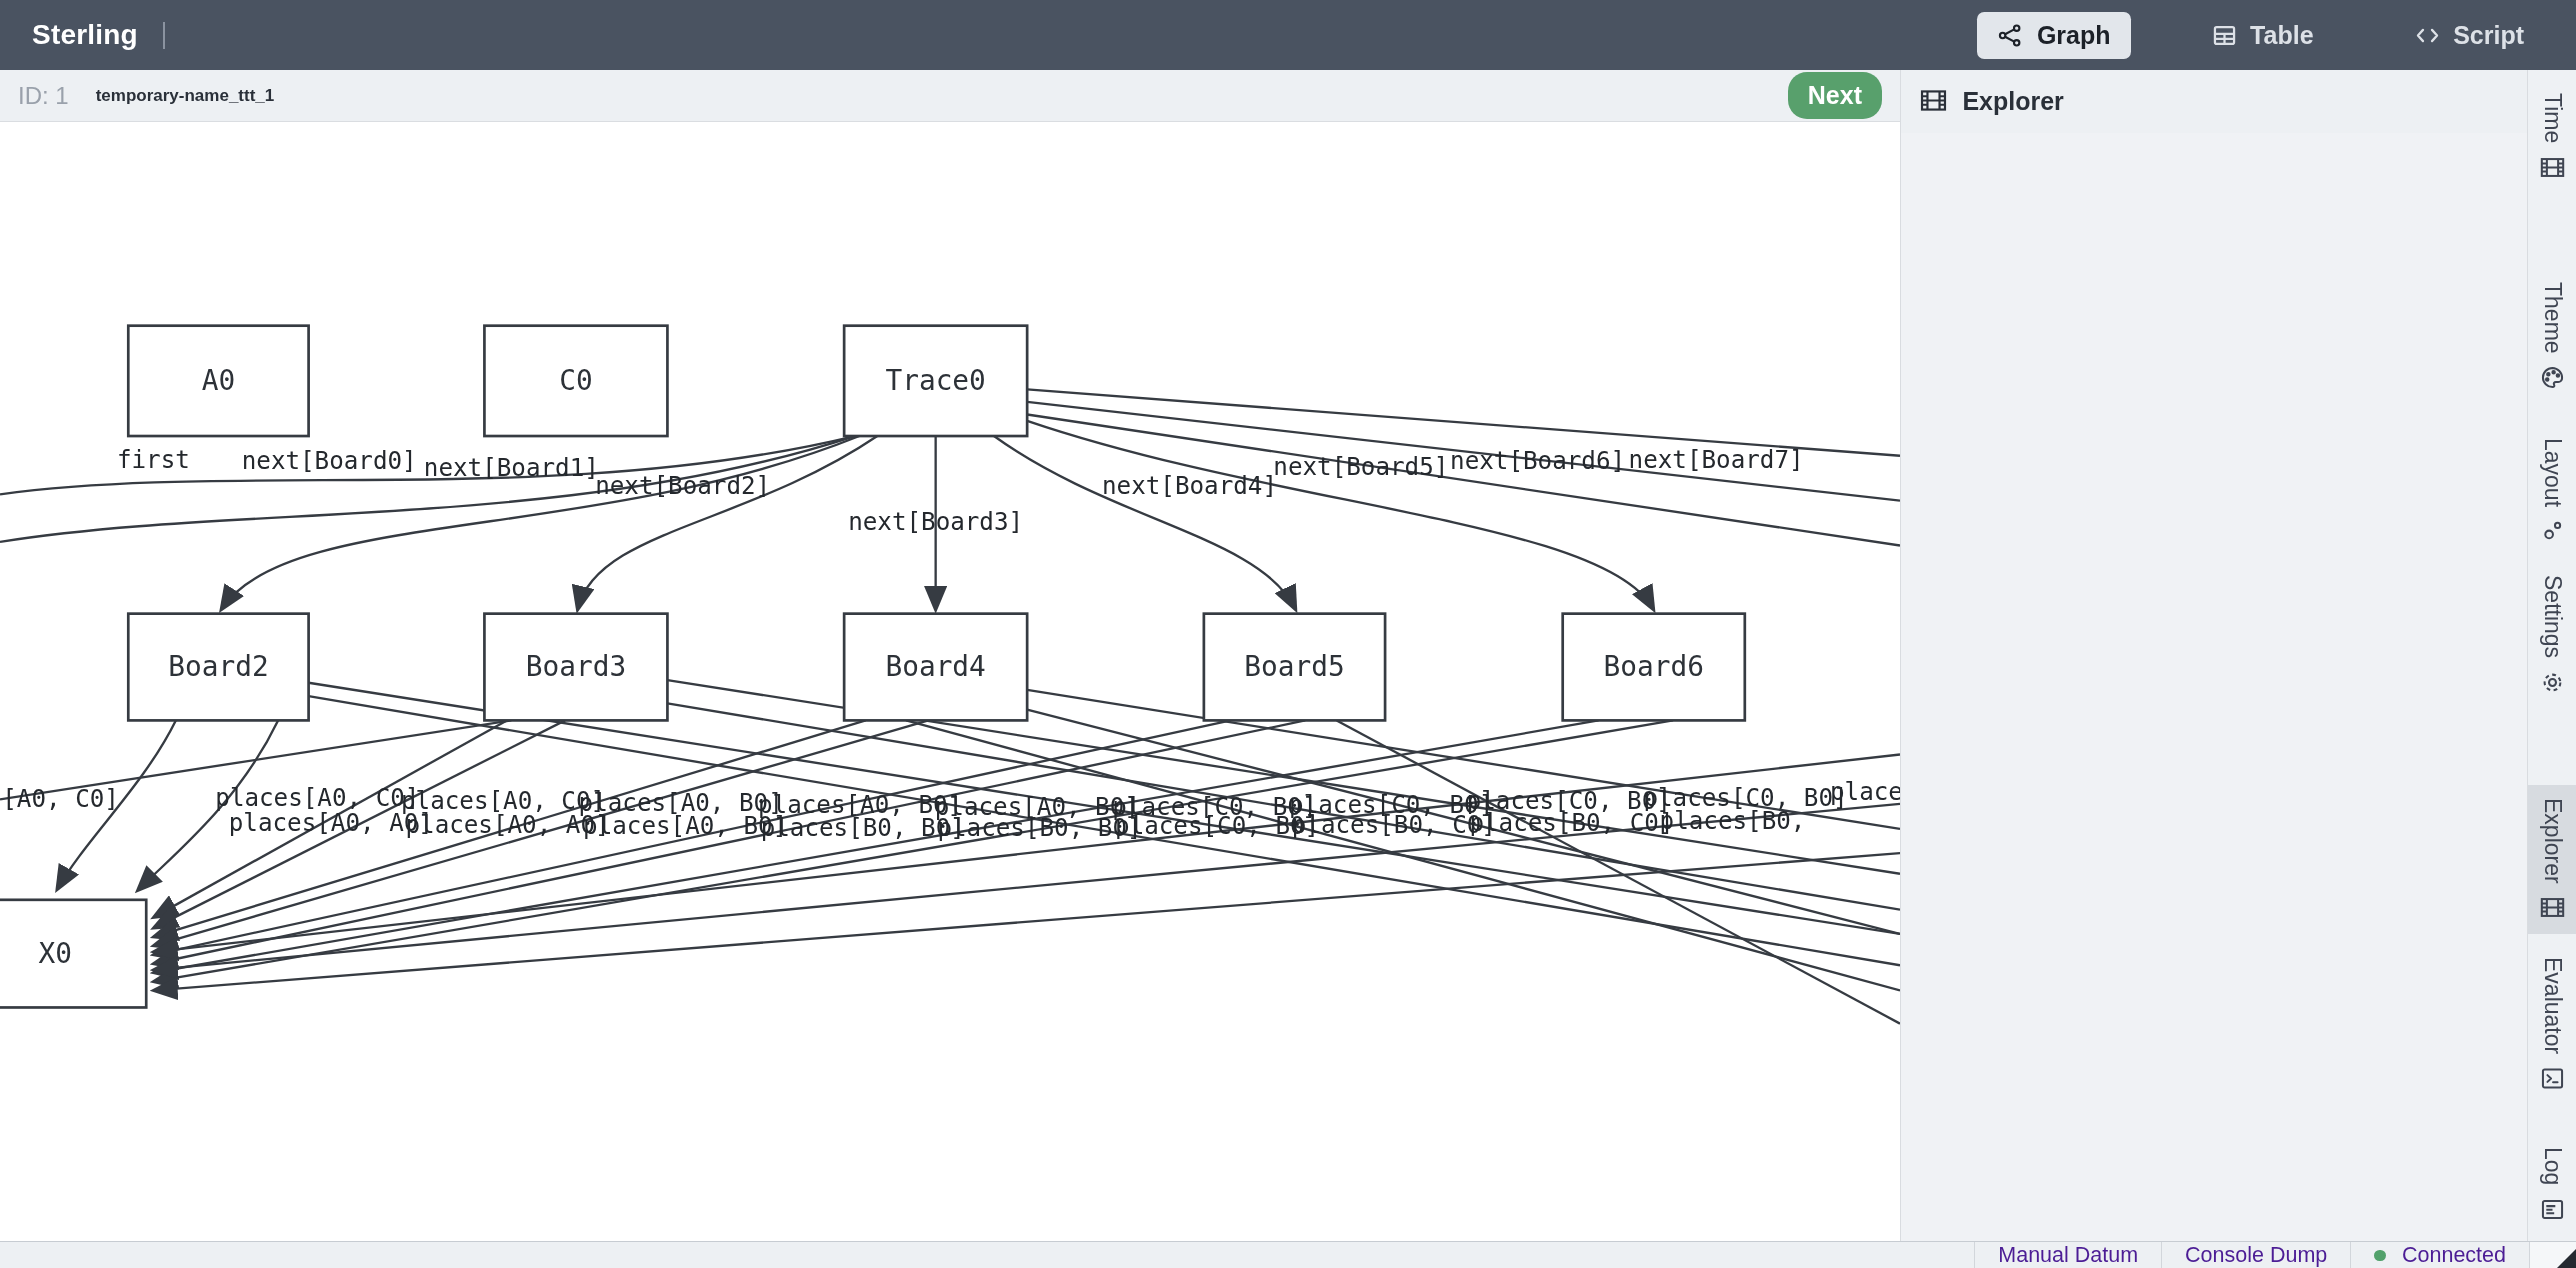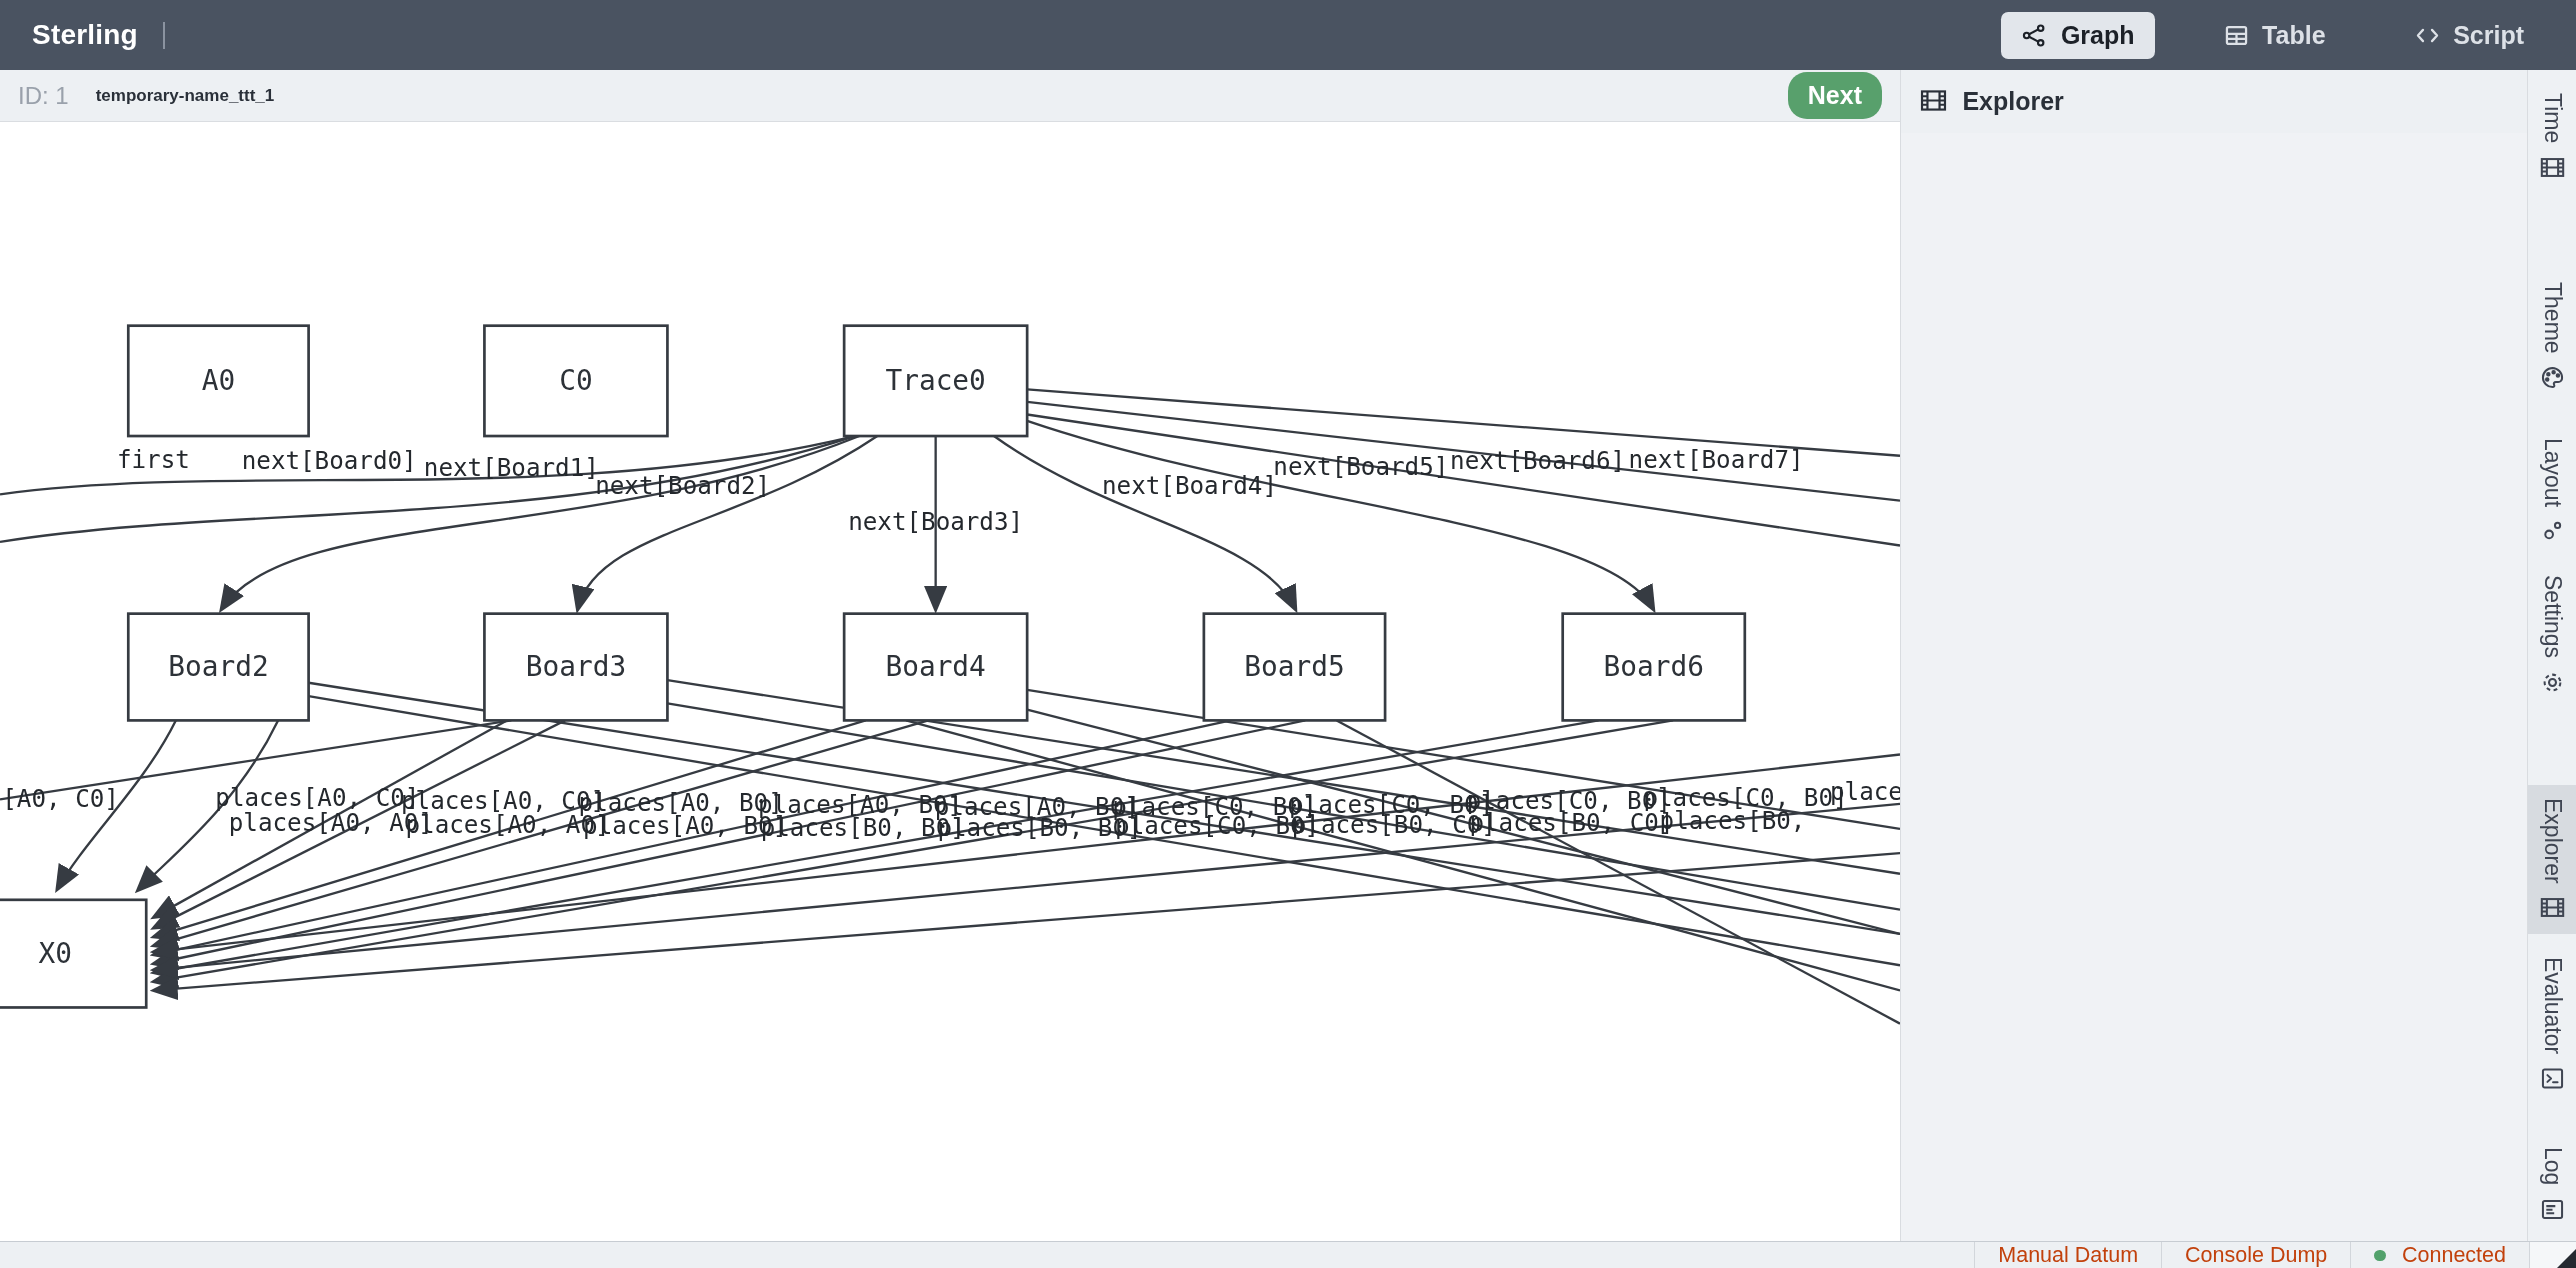--- a/index.html
+++ b/index.html
@@ -4,21 +4,21 @@
 <style>
   * { margin:0; padding:0; box-sizing:border-box; }
   html,body { width:2576px; height:1268px; overflow:hidden; background:#fff;
               font-family:"Liberation Sans", sans-serif; }
 
   
   .topbar { height:70px; background:#4a5361; display:flex; align-items:center;
             padding:3px 32px; color:#fff; }
   .brand { font-size:28px; font-weight:700; letter-spacing:0.2px; }
   .brand-divider { width:1.8px; height:27px; background:#8b93a0; margin-left:25px; }
-  .topbar-tabs { margin-left:auto; display:flex; align-items:center; gap:48px; }
+  .topbar-tabs { margin-left:auto; display:flex; align-items:center; gap:60px; }
   .tab { display:flex; align-items:center; gap:12.6px; font-size:25px; font-weight:600;
          color:#dde1e7; padding:9px 20px; border-radius:7.2px; cursor:pointer; }
   .tab.active { background:#e2e6eb; color:#1c2128; }
   .tab svg { display:block; }
 
   
   .main { display:flex; height:1171px; }
 
   
   .graph-pane { width:1900px; display:flex; flex-direction:column; }
@@ -48,21 +48,21 @@
           position:relative; flex:none; }
   .rail-item { position:absolute; left:0; width:48px; display:flex;
                flex-direction:column; align-items:center; gap:10.8px; cursor:pointer;
                padding:12.6px 0; }
   .rail-item.selected { background:#d7dbe0; }
   .rail-label { writing-mode:vertical-rl; font-size:23px; color:#3f4552; }
   .rail-item svg { display:block; }
 
   
   .statusbar { height:28px; background:#edf0f3; border-top:0.9px solid #c7ccd2;
-               display:flex; align-items:stretch; font-size:21.5px; color:#c2410c; }
+               display:flex; align-items:stretch; font-size:21.5px; color:#4c1d95; }
   .status-spacer { flex:1; }
   .status-item { display:flex; align-items:center; padding:0 23px;
                  border-left:0.9px solid #d2d6db; cursor:pointer; }
   .status-conn { display:flex; align-items:center; gap:16px; padding:0 23px;
                  border-left:0.9px solid #d2d6db; }
   .conn-dot { width:11.7px; height:11.7px; border-radius:50%; background:#52a16b; }
   .status-corner { width:47px; border-left:0.9px solid #d2d6db; position:relative;
                    background:#f5f7f9; }
   .grip { position:absolute; right:0; bottom:0; width:0; height:0;
           border-left:20px solid transparent; border-bottom:20px solid #252a31; }

